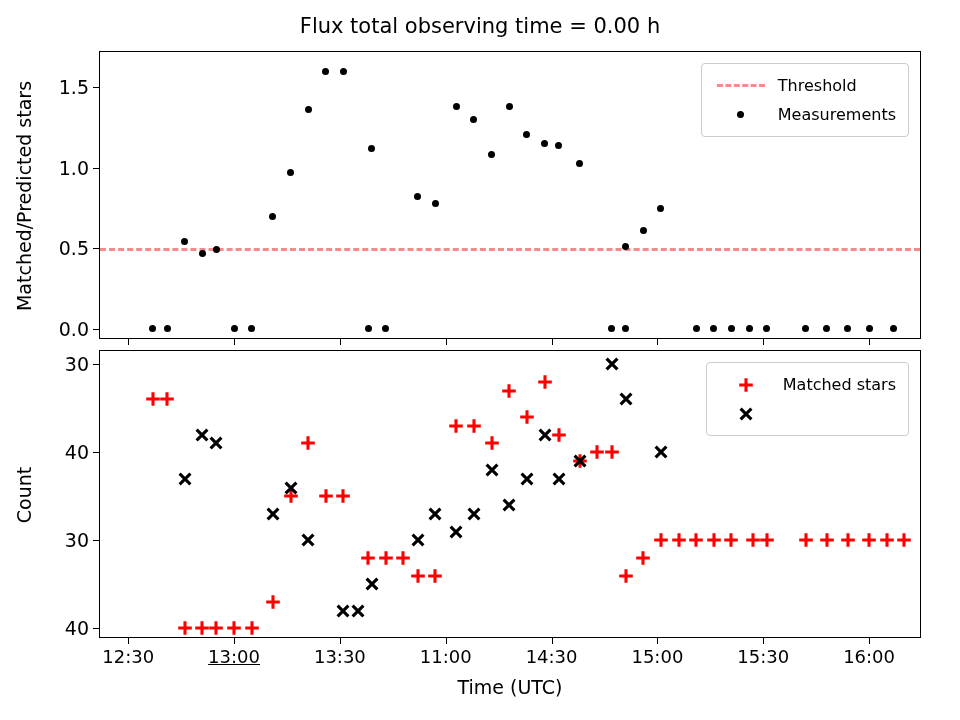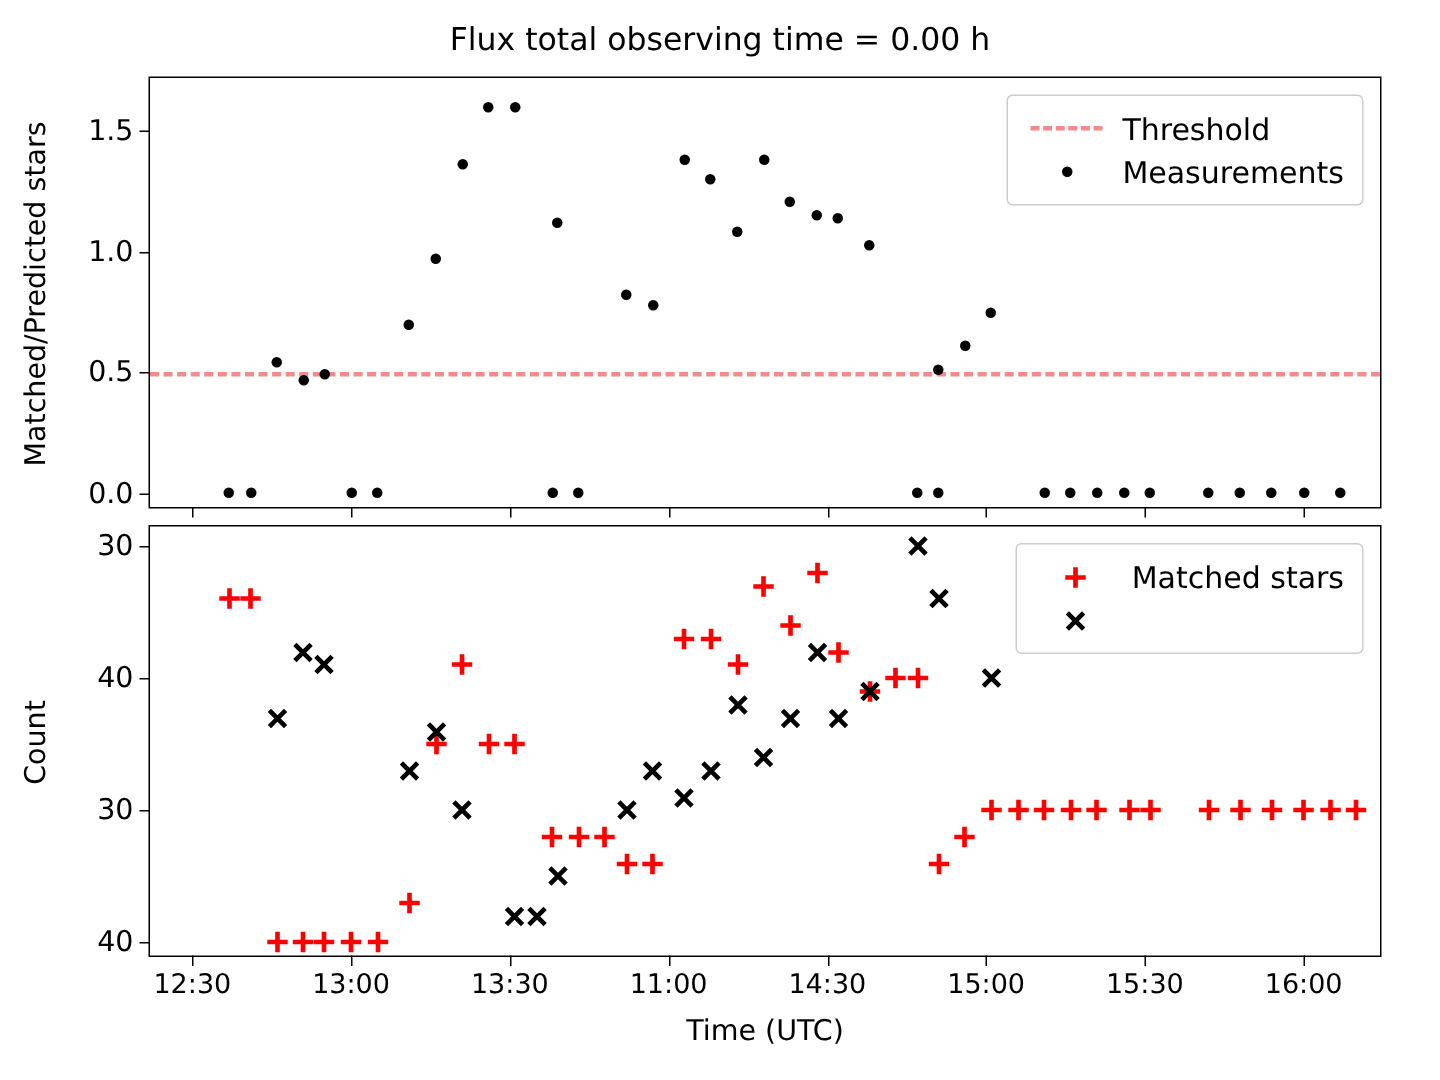--- a/index.html
+++ b/index.html
@@ -174,21 +174,21 @@
     height: 0;
     border-top: 3px dashed #f48a8a;
   }
   .legend-key .dot {
     width: 7px;
     height: 7px;
     border-radius: 50%;
     background: #000000;
   }
   .legend-text {
-    font-size: 20px;
+    font-size: 16px;
     color: #000000;
     white-space: nowrap;
     padding-left: 8px;
   }
 </style>
 </head>
 <body>
 
 <div id="figure">
 
@@ -617,21 +617,21 @@
       <div class="ticklabel-y" style="top: 277.431px;">40</div>
       <div class="tick-y" style="top: 189.358px;"></div>
       <div class="ticklabel-y" style="top: 189.358px;">30</div>
       <div class="tick-y" style="top: 101.284px;"></div>
       <div class="ticklabel-y" style="top: 101.284px;">40</div>
       <div class="tick-y" style="top: 13.211px;"></div>
       <div class="ticklabel-y" style="top: 13.211px;">30</div>
       <div class="tick-x" style="left: 28.2232px;"></div>
       <div class="ticklabel-x" style="left: 28.2232px;">12:30</div>
       <div class="tick-x" style="left: 134.06px;"></div>
-      <div class="ticklabel-x" style="left: 134.06px;">13:00</div>
+      <div class="ticklabel-x" style="left: 134.06px; text-decoration: underline;">13:00</div>
       <div class="tick-x" style="left: 239.897px;"></div>
       <div class="ticklabel-x" style="left: 239.897px;">13:30</div>
       <div class="tick-x" style="left: 345.734px;"></div>
       <div class="ticklabel-x" style="left: 345.734px;">11:00</div>
       <div class="tick-x" style="left: 451.571px;"></div>
       <div class="ticklabel-x" style="left: 451.571px;">14:30</div>
       <div class="tick-x" style="left: 557.408px;"></div>
       <div class="ticklabel-x" style="left: 557.408px;">15:00</div>
       <div class="tick-x" style="left: 663.245px;"></div>
       <div class="ticklabel-x" style="left: 663.245px;">15:30</div>

